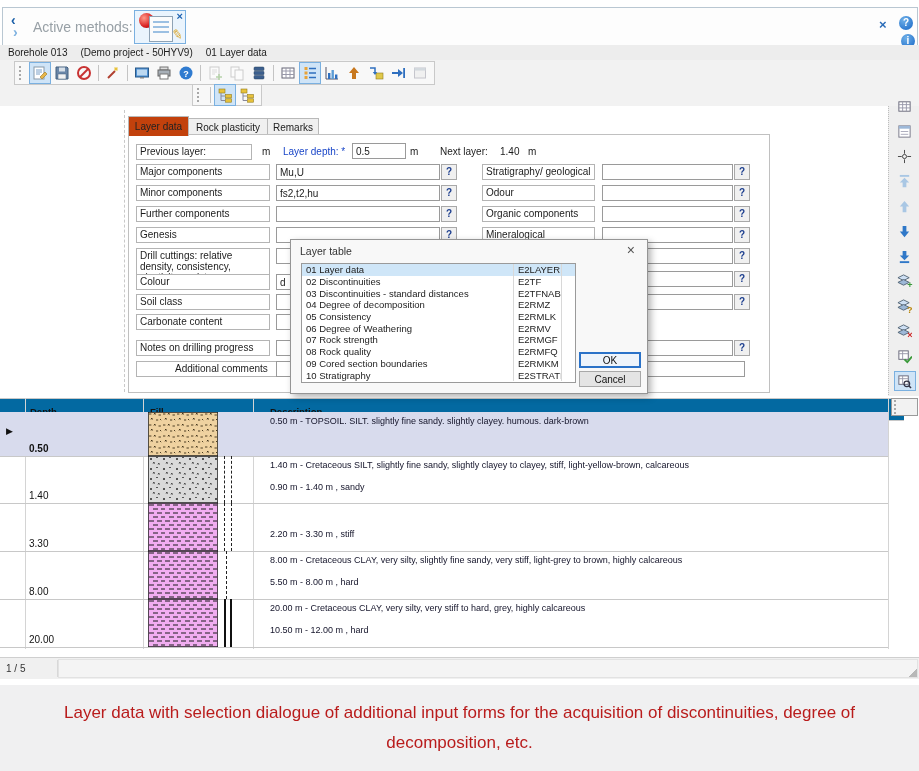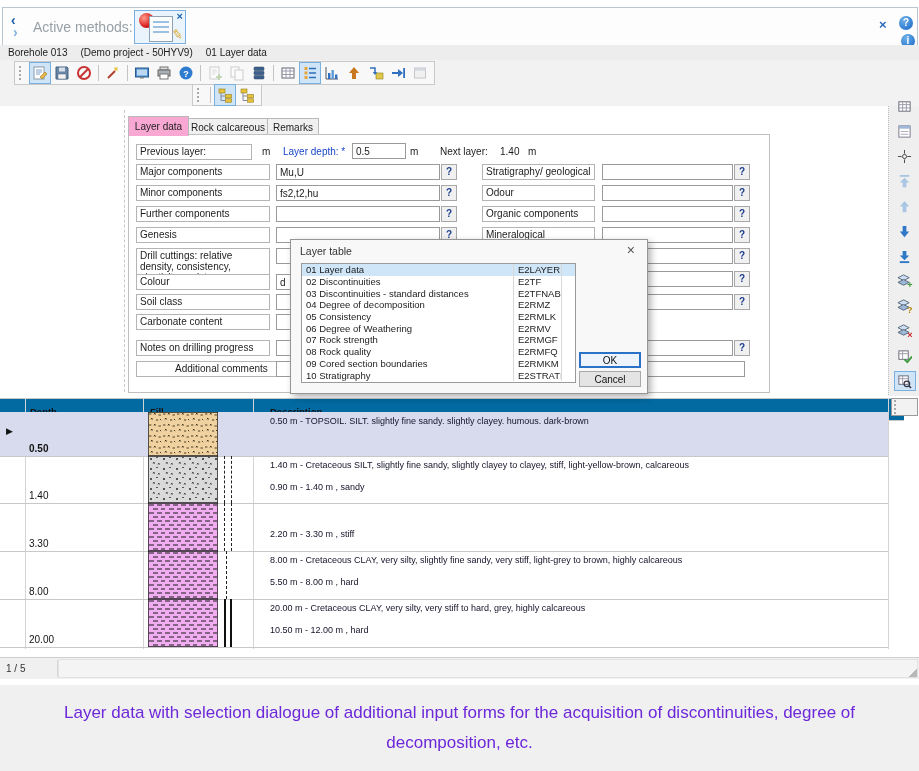--- a/index.html
+++ b/index.html
@@ -31,21 +31,21 @@
   .tbtn.active{background:#cfe4f7;border:1px solid #7ab0e0;}
   .tbtn.dim{opacity:.45;}
   .badge{position:absolute;right:0px;bottom:-1px;font-size:9px;font-weight:bold;line-height:9px;}
   .icwrap{position:relative;width:16px;height:16px;}
   
   #mainbg{left:0;top:106px;width:919px;height:290px;background:#fff;}
   #rightstrip{left:888px;top:106px;width:31px;height:551px;background:#efefef;border-left:1px dotted #bdbdbd;}
   #leftdots{left:124px;top:110px;width:1px;height:282px;border-left:1px dashed #c9c9c9;}
   
   .tab{position:absolute;top:116px;height:17px;border:1px solid #b9b9b9;border-bottom:none;font-size:10px;display:flex;align-items:center;justify-content:center;color:#222;}
-  .tab.on{background:#f9a8d4;z-index:3;height:19px;}
+  .tab.on{background:#c2410c;z-index:3;height:19px;}
   .tab.off{background:#f0f0f0;top:118px;}
   
   #formbox{left:128px;top:134px;width:640px;height:257px;border:1px solid #c0c0c0;background:#fff;z-index:2;}
   .flabel{position:absolute;border:1px solid #b4b4b4;background:#fff;font-size:10px;color:#1c1c1c;padding:1px 3px 0 3px;line-height:12px;overflow:hidden;}
   .finput{position:absolute;border:1px solid #9a9a9a;background:#fff;font-size:10px;color:#1c1c1c;padding:0 3px;height:14px;font-family:"Liberation Sans",sans-serif;}
   .fhelp{position:absolute;width:16px;height:16px;border:1px solid #a8a8a8;background:#f0f0f0;color:#1d3f8f;font-size:10px;font-weight:bold;text-align:center;line-height:14px;padding:0;font-family:"Liberation Sans",sans-serif;}
   .ftext{position:absolute;font-size:10px;color:#1c1c1c;}
   .fblue{color:#1a46c8;}
   
   #dlg{left:290px;top:239px;width:356px;height:153px;background:#f8f8f8;border:1px solid #959595;box-shadow:3px 3px 7px rgba(0,0,0,.3);z-index:10;}
@@ -75,21 +75,21 @@
   #gripbox{left:891px;top:398px;width:25px;height:16px;border:1px solid #9a9a9a;background:#f2f2f2;}
   
   #status{left:0;top:657px;width:919px;height:21px;background:#f0f0f0;border-top:1px solid #cfcfcf;font-size:10px;color:#333;}
   #statpos{position:absolute;left:6px;top:5px;}
   #statsep{position:absolute;left:57px;top:2px;bottom:2px;width:1px;background:#d8d8d8;}
   #statarea{position:absolute;left:58px;top:1px;right:1px;bottom:1px;background:#f4f4f4;border:1px solid #e2e2e2;}
   .gripdots{position:absolute;right:2px;bottom:2px;width:8px;height:8px;background:
     linear-gradient(135deg,transparent 50%,#b8b8b8 50%);}
   
   #caption{left:0;top:685px;width:919px;height:86px;background:#f0f0f1;}
-  #caption .cap{width:880px;margin:0 auto;text-align:center;font-size:17px;color:#6d28d9;line-height:30px;}
+  #caption .cap{width:880px;margin:0 auto;text-align:center;font-size:17px;color:#b91c1c;line-height:30px;}
   #caption .cap:first-child{margin-top:13px;}
   
   #vtoolbar{left:892px;top:96px;width:25px;display:flex;flex-direction:column;gap:5px;align-items:center;z-index:4;}
   .vbtn{width:20px;height:18px;display:flex;align-items:center;justify-content:center;border:1px solid transparent;}
   .vbtn svg{width:15px;height:15px;}
   .vbtn.active{background:#cfe4f7;border:1px solid #7ab0e0;}
 </style>
 </head>
 <body>
 
@@ -428,21 +428,21 @@
         <svg>
           <use href="#i-find"></use>
         </svg>
       </span>
   </div>
 
   <div class="tab on" style="left:128px;width:59px;">
       <span>Layer data</span>
     </div>
   <div class="tab off" style="left:187px;width:80px;">
-      <span>Rock calcareous</span>
+      <span>Rock plasticity</span>
     </div>
   <div class="tab off" style="left:267px;width:50px;">
       <span>Remarks</span>
     </div>
 
   <div class="abs" id="formbox"></div>
 
   <div class="abs flabel" style="left:136px;top:144px;width:108px;height:13px;z-index:3;">Previous layer:</div>
   <span class="abs ftext" style="left:262px;top:146px;z-index:3;">m</span>
   <span class="abs ftext fblue" style="left:283px;top:146px;z-index:3;">Layer depth: *</span>

